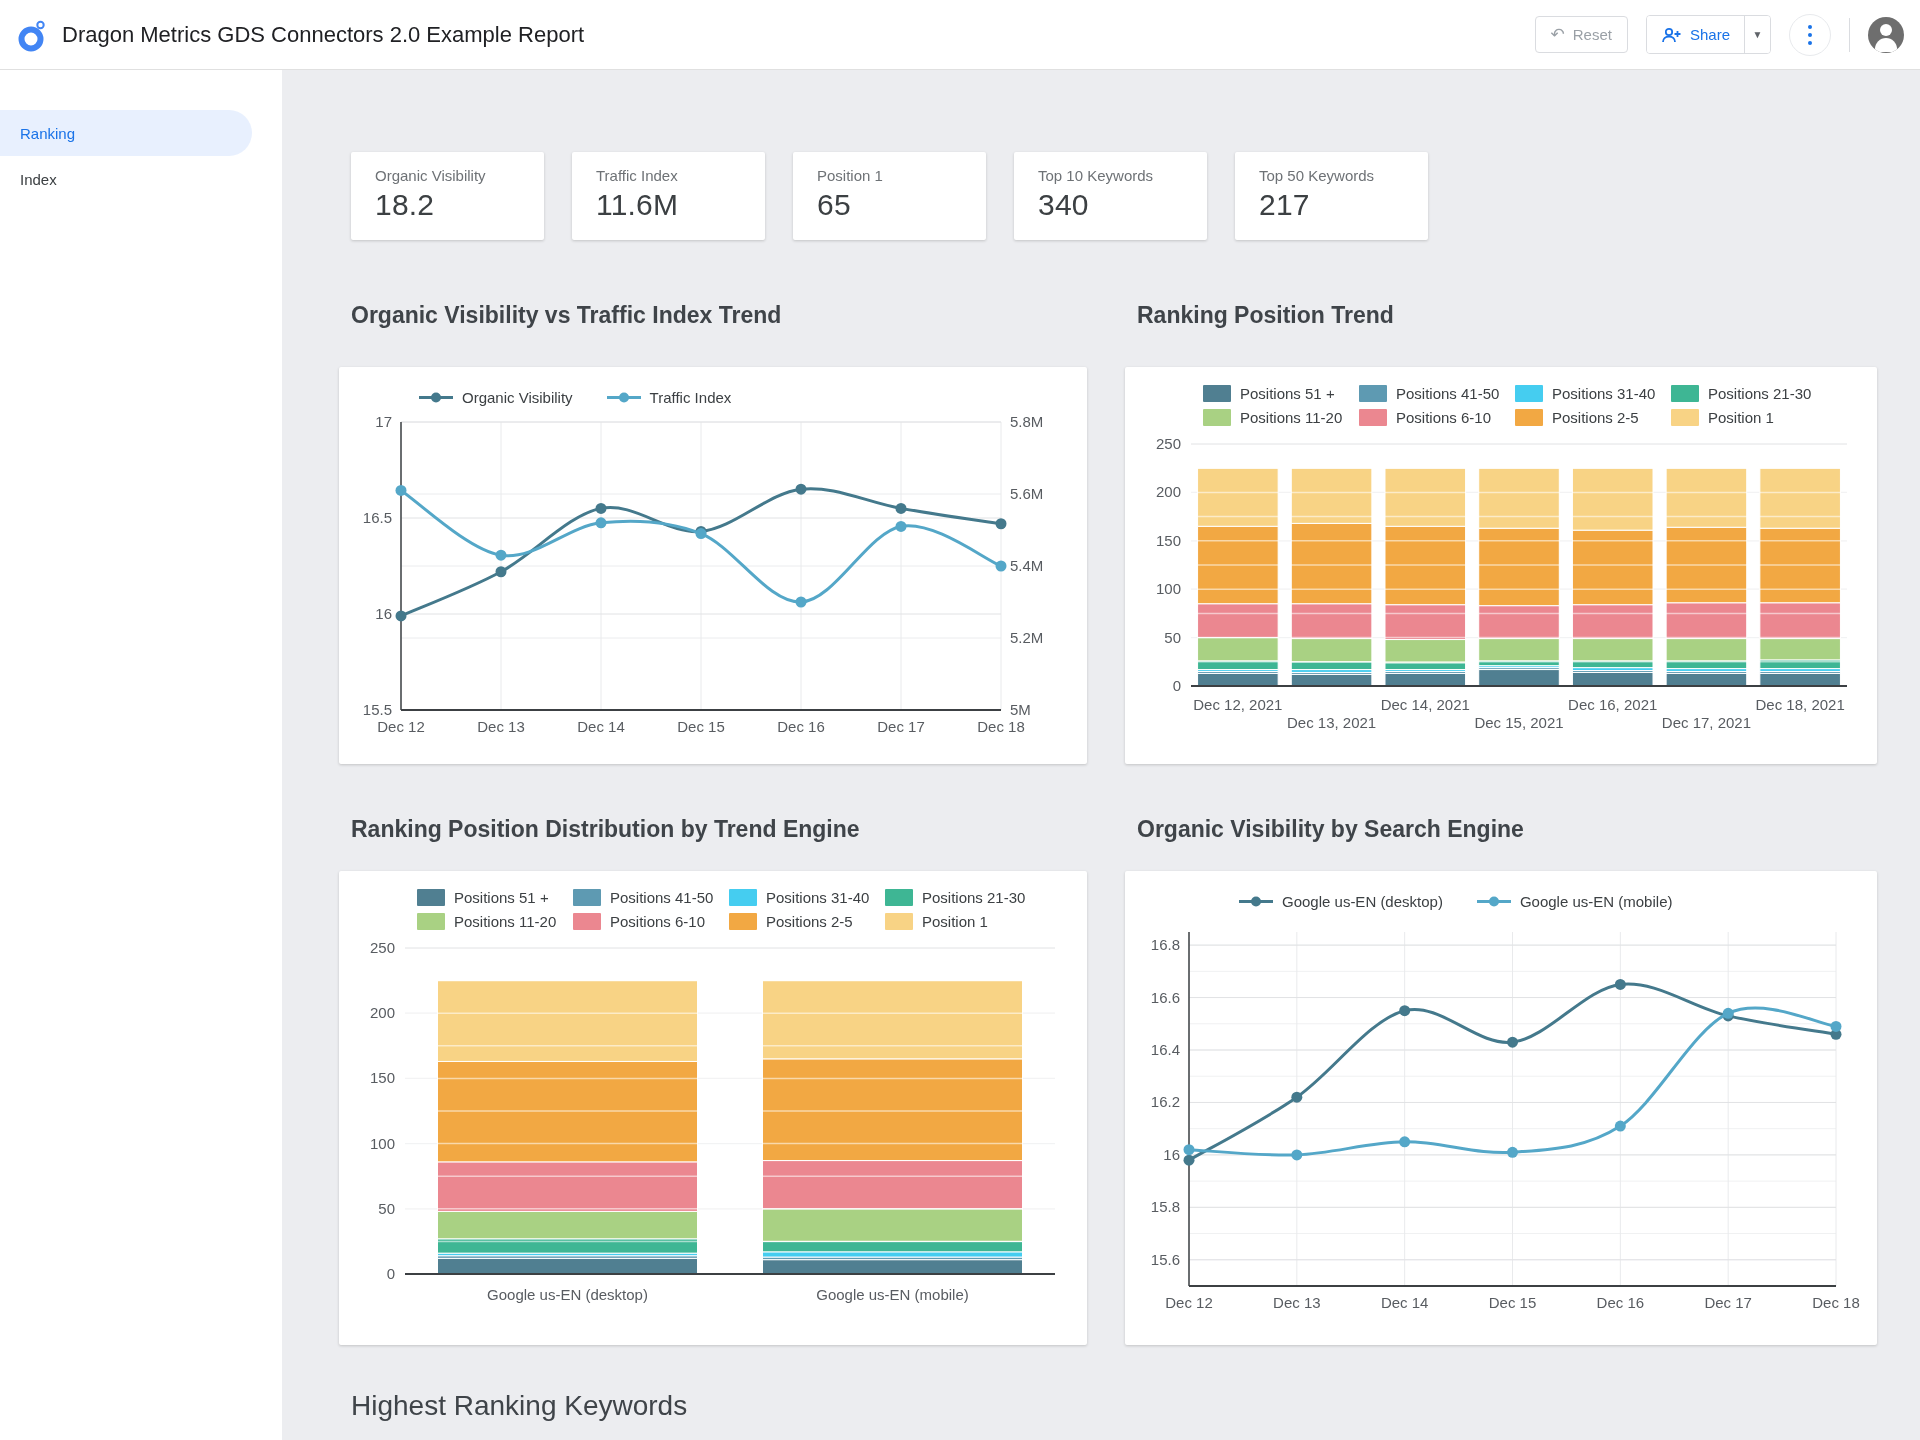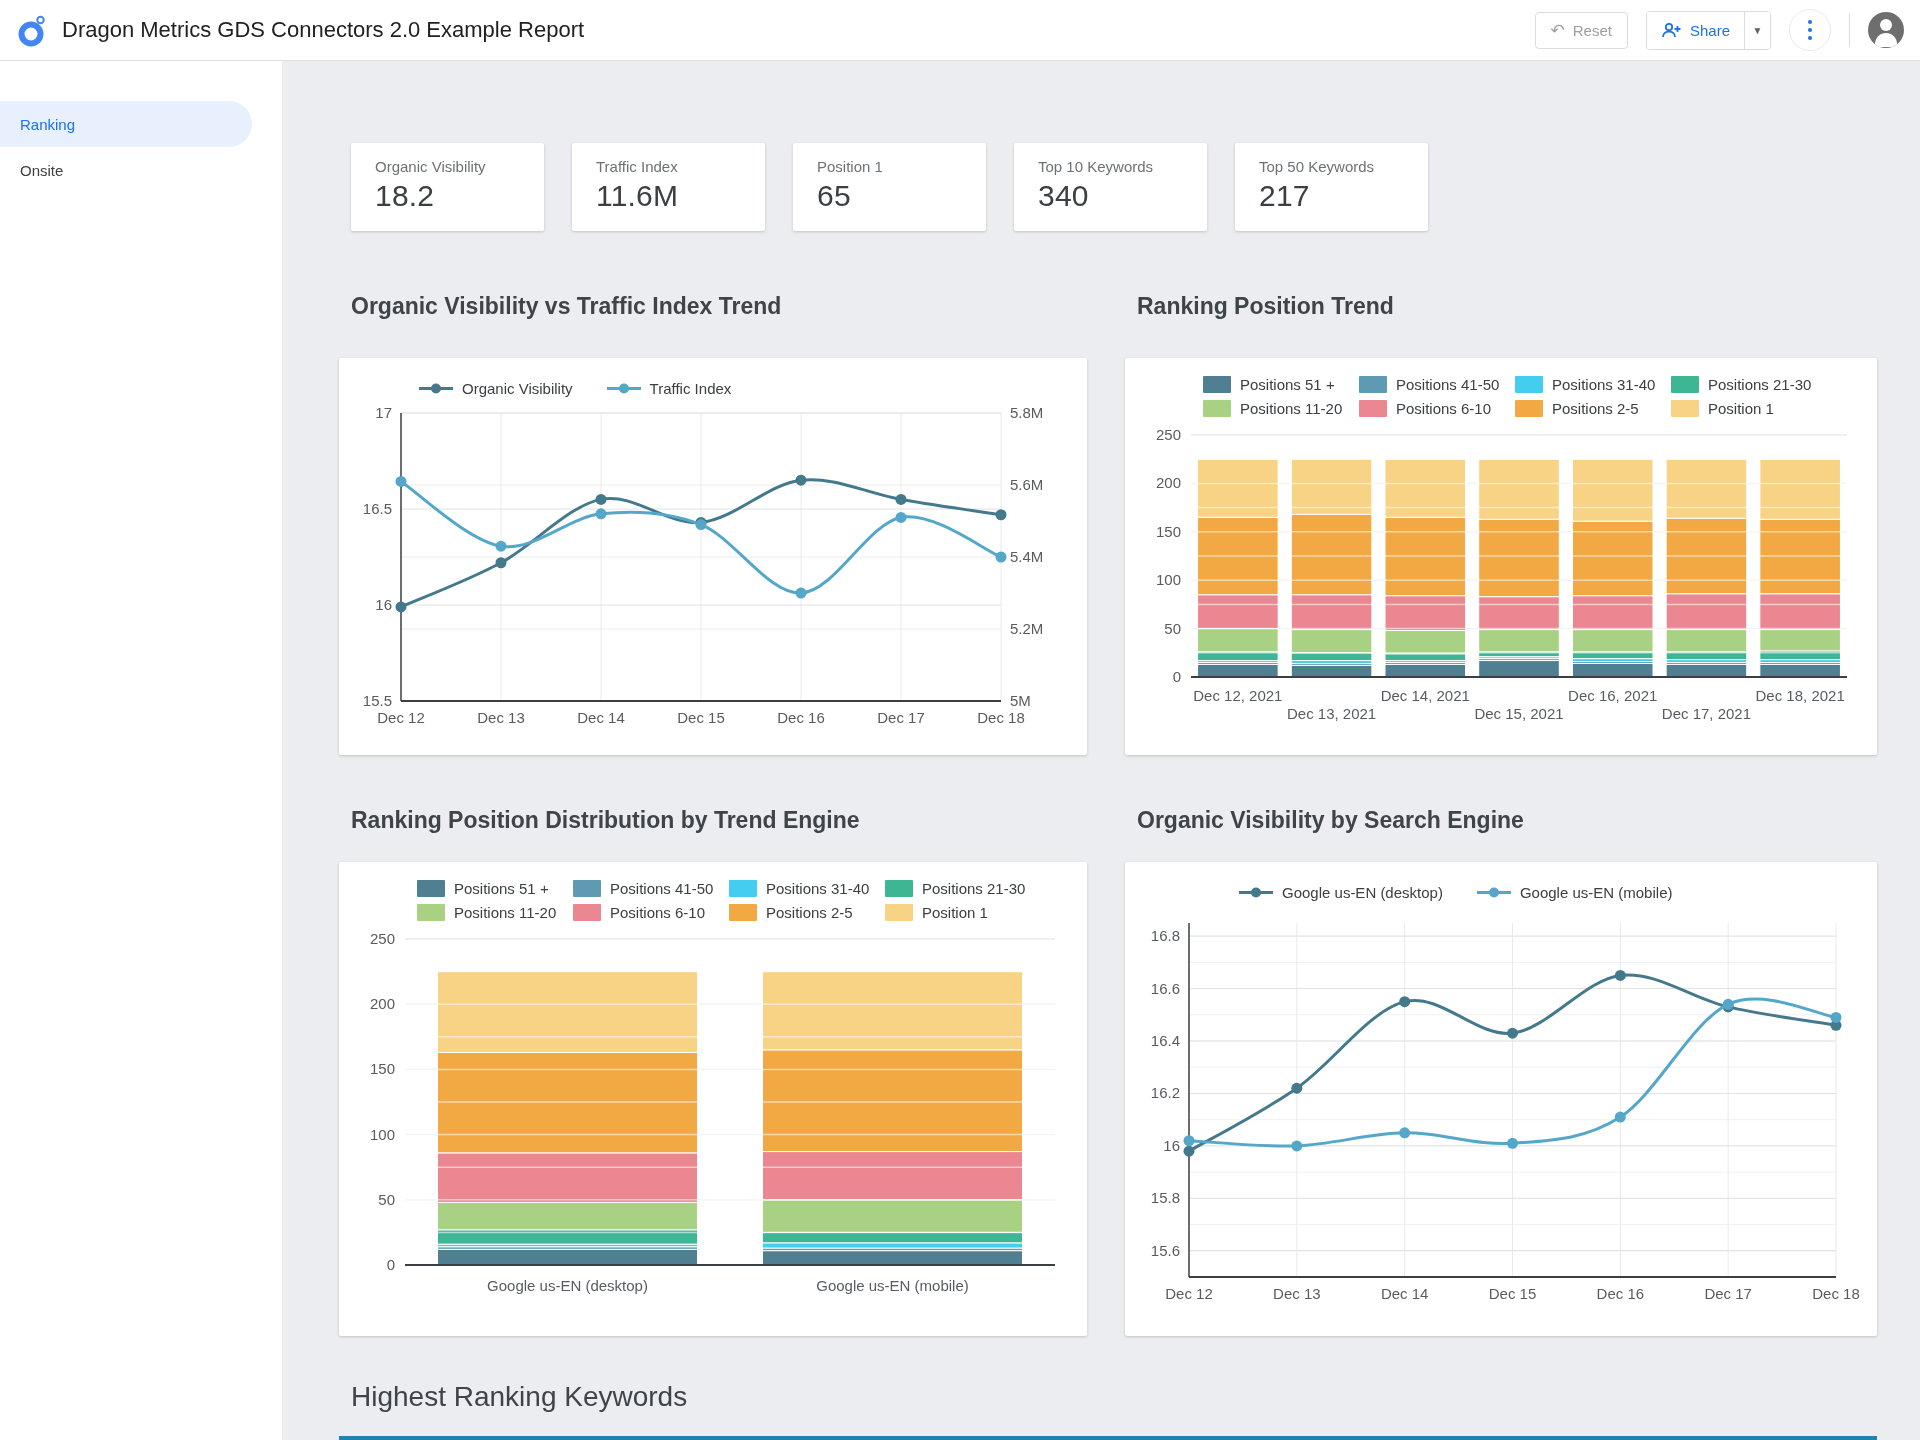--- a/index.html
+++ b/index.html
@@ -1,20 +1,20 @@
 <!DOCTYPE html>
 <html><head>
 <meta charset="utf-8">
 <style>
   * { margin:0; padding:0; box-sizing:border-box; }
   html,body { width:1920px; height:1440px; overflow:hidden; background:#ecedf0;
     font-family:"Liberation Sans", sans-serif; color:#3c4043; }
 
   
-  .app-header{ position:relative; height:61px; background:#fff; border-bottom:1px solid #e0e0e0;
+  .app-header{ position:relative; height:70px; background:#fff; border-bottom:1px solid #e0e0e0;
     display:flex; align-items:center; padding:0 16px 0 18px; z-index:5;}
   .logo{ width:30px; height:34px; margin-right:14px; flex:0 0 auto;}
   .app-title{ font-size:22px; color:#202124; font-weight:400; flex:1 1 auto;}
   .hdr-actions{ display:flex; align-items:center; gap:18px;}
   .btn{ display:inline-flex; align-items:center; gap:8px; height:37px; padding:0 15px;
     border:1px solid #dadce0; border-radius:4px; background:#fff; font-size:15px; cursor:pointer;}
   .btn-reset{ color:#9aa0a6;}
   .reset-ic{ font-size:17px; line-height:1;}
   .btn-share-wrap{ display:flex; align-items:stretch; border:1px solid #dadce0; border-radius:4px; overflow:hidden;}
   .btn-share{ display:inline-flex; align-items:center; gap:9px; padding:0 14px; height:37px;
@@ -111,21 +111,21 @@
       </button>
     <span class="hdr-divider"></span>
     <span class="avatar"></span>
   </div>
 </header>
 
 <div class="layout">
 
   <aside class="sidebar">
     <div class="side-item active">Ranking</div>
-    <div class="side-item">Onsite</div>
+    <div class="side-item">Index</div>
   </aside>
 
   <main class="main">
 
     <section class="scorecards">
       <div class="scorecard">
         <div class="sc-label">Organic Visibility</div>
         <div class="sc-value">18.2</div>
       </div>
       <div class="scorecard">

